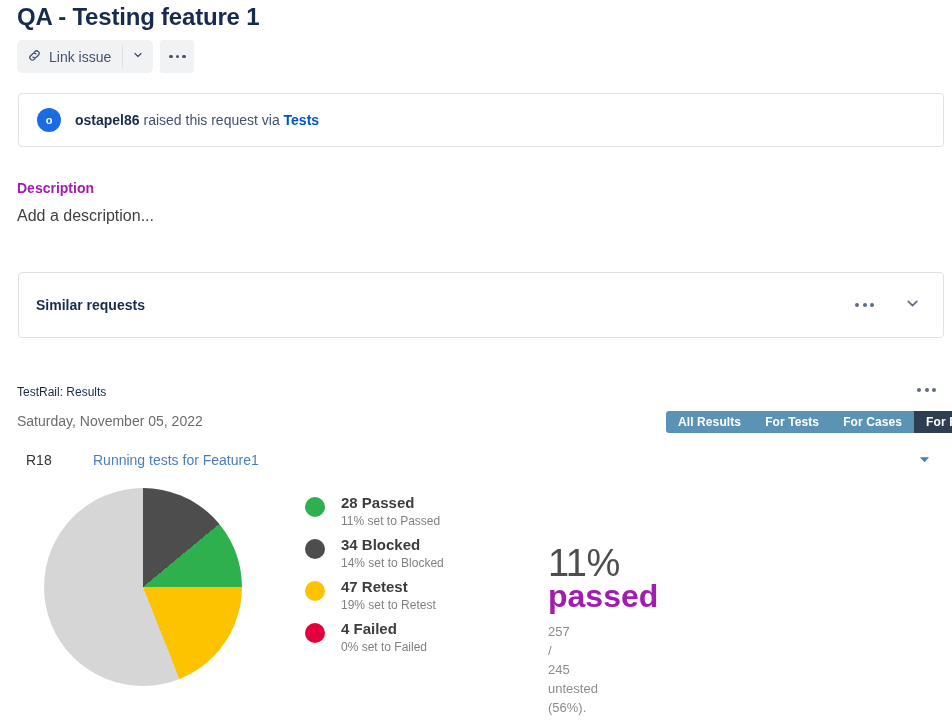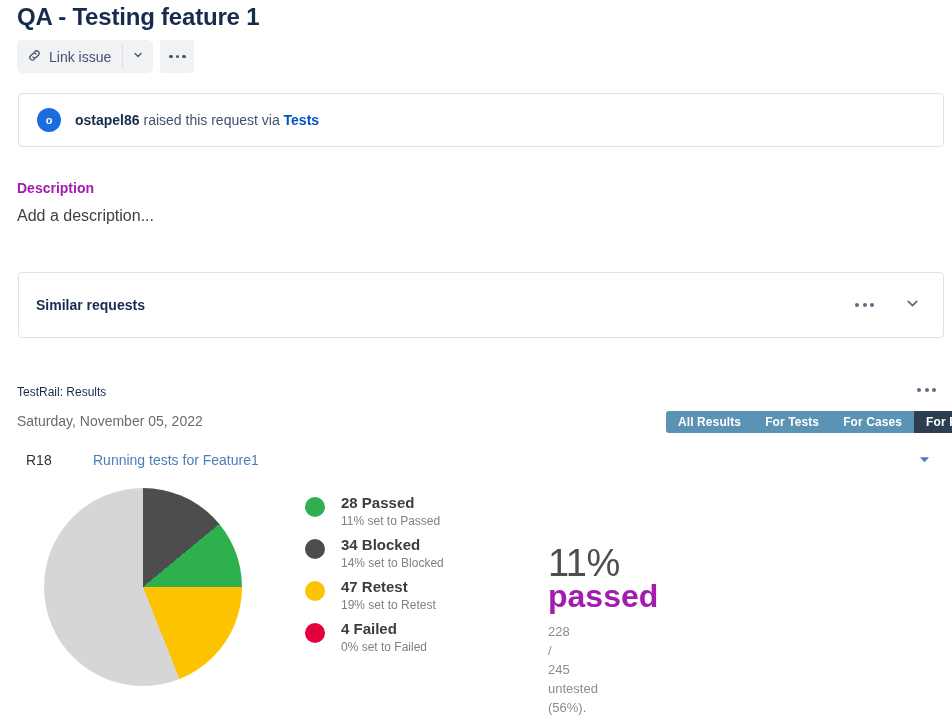--- a/index.html
+++ b/index.html
@@ -486,20 +486,20 @@
         <div class="legend-main">4 Failed</div>
         <div class="legend-sub">0% set to Failed</div>
       </div>
     </div>
   </div>
 
   <div class="summary">
     <div class="summary-pct">11%</div>
     <div class="summary-label">passed</div>
     <div class="summary-detail">
-      <div>228</div>
+      <div>257</div>
       <div>/</div>
       <div>245</div>
       <div>untested</div>
       <div>(56%).</div>
     </div>
   </div>
 </div>
 
 </body></html>

